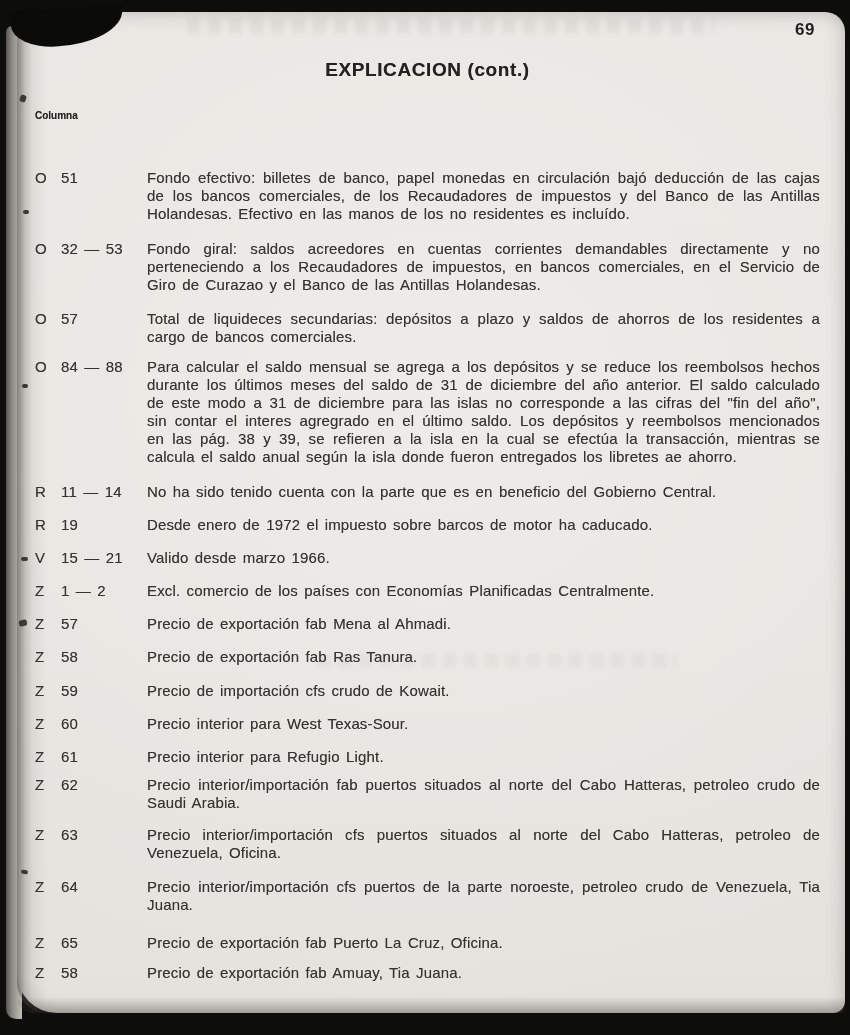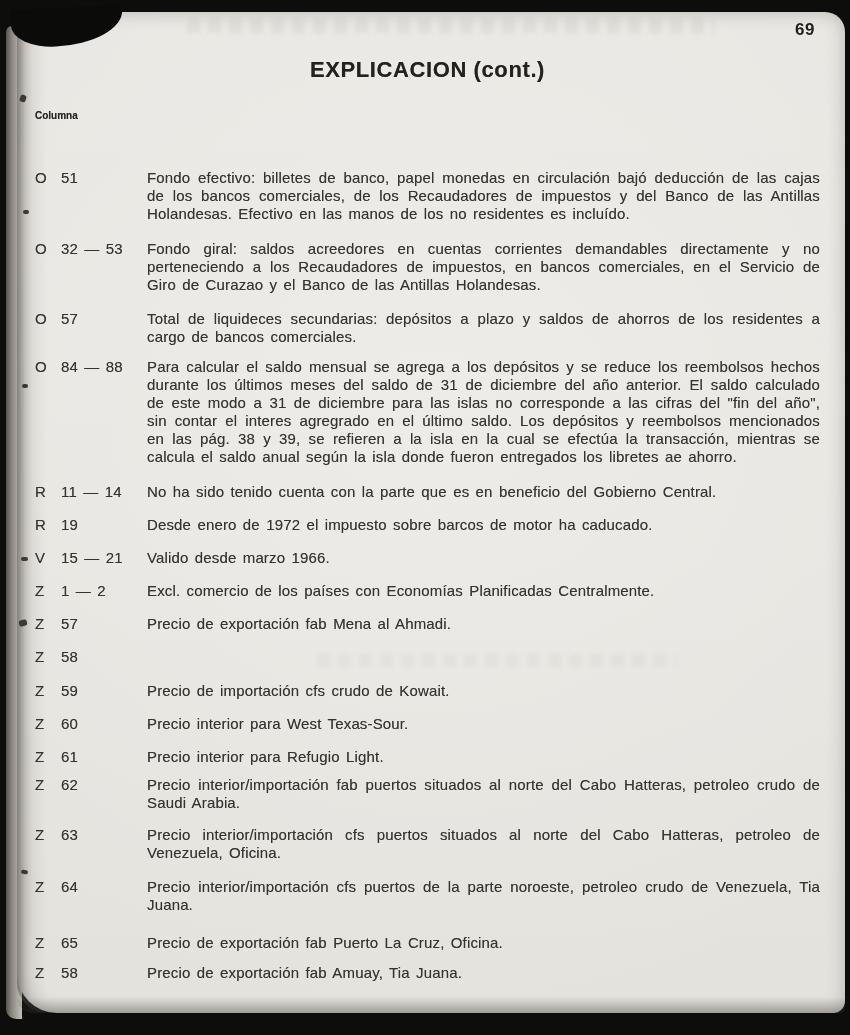--- a/index.html
+++ b/index.html
@@ -47,21 +47,21 @@
     border-radius:3px;}
   .page-number{
     position:absolute;top:8px;right:30px;
     font-size:17px;font-weight:bold;color:#201f1d;letter-spacing:.5px;
   }
   .content{
     position:absolute;left:18px;right:25px;top:0;bottom:0;
     color:#34332f;
   }
   .title{
-    margin-top:47px;text-align:center;font-size:22px;font-weight:bold;
+    margin-top:47px;text-align:center;font-size:19px;font-weight:bold;
     letter-spacing:.6px;color:#232220;line-height:22px;
     text-shadow:0 0 .5px rgba(35,34,32,.55);
   }
   .column-label{
     margin-top:26px;font-size:10px;font-weight:bold;color:#262522;
     line-height:18px;text-shadow:0 0 .5px rgba(38,37,34,.5);
   }
   .entries{margin-top:44px;}
   .entry{
     display:flex;align-items:flex-start;
@@ -164,20 +164,21 @@
 
   <div class="entry">
     <span class="letter">Z</span>
     <span class="code">57</span>
     <span class="text">Precio de exportación fab Mena al Ahmadi.</span>
   </div>
 
   <div class="entry">
     <span class="letter">Z</span>
     <span class="code">58</span>
+    <span class="text">Precio de exportación fab Ras Tanura.</span>
   </div>
 
   <div class="entry">
     <span class="letter">Z</span>
     <span class="code">59</span>
     <span class="text">Precio de importación cfs crudo de Kowait.</span>
   </div>
 
   <div class="entry">
     <span class="letter">Z</span>

